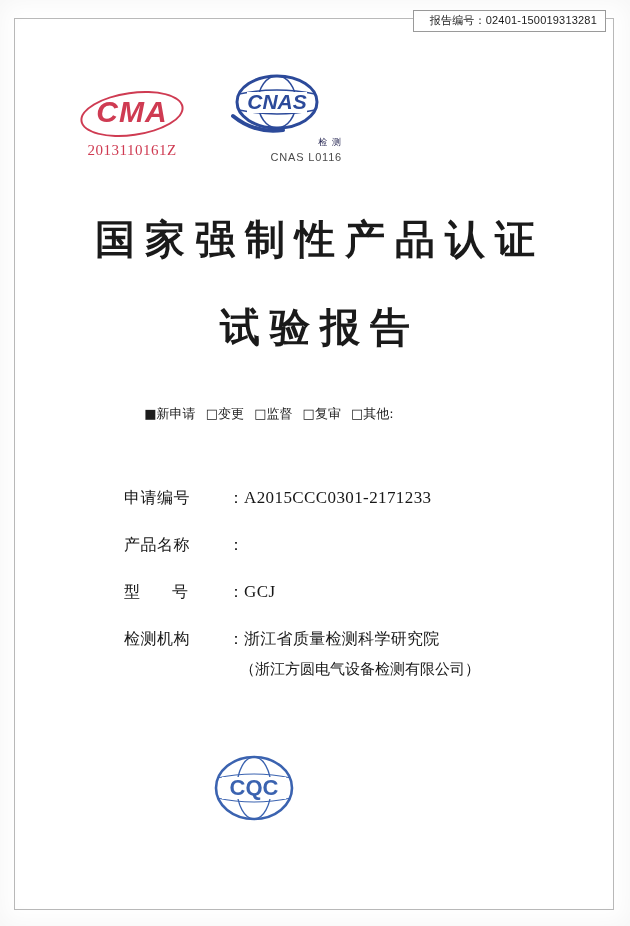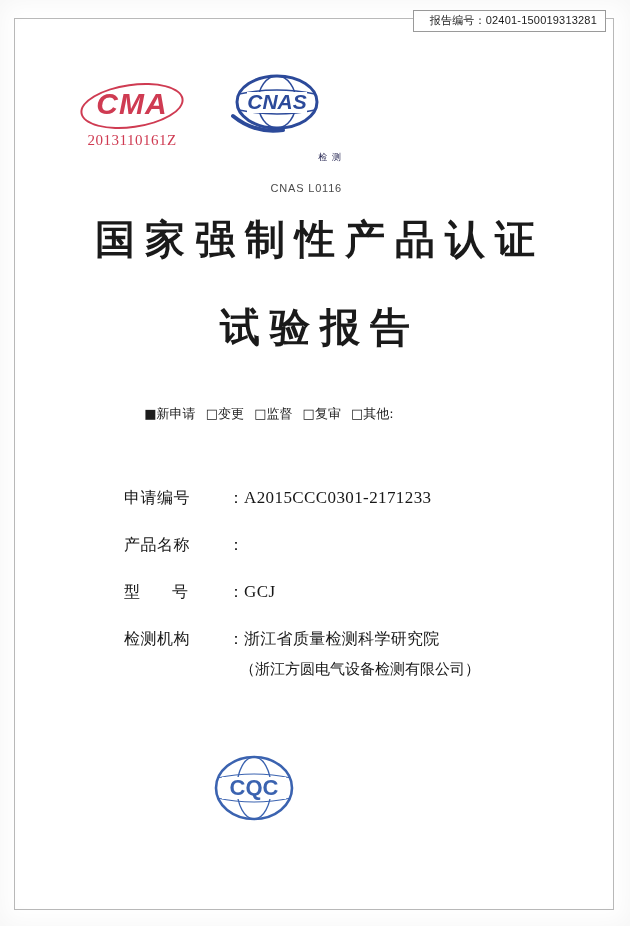--- a/index.html
+++ b/index.html
@@ -71,21 +71,21 @@
     position: absolute;
     left: 72px;
     top: 10px;
     width: 120px;
     text-align: center;
   }
   .cma-mark {
     position: relative;
     width: 104px;
     height: 44px;
-    margin: 0 auto;
+    margin: 8px auto;
   }
   .cma-text {
     font-family: "Liberation Sans", sans-serif;
     font-weight: bold;
     font-size: 30px;
     color: #cf3b52;
     letter-spacing: 1px;
     line-height: 44px;
     font-style: italic;
   }
@@ -117,29 +117,29 @@
   .cnas-mark {
     position: relative;
     width: 104px;
     height: 64px;
     margin: 0 auto;
   }
   .cnas-sub {
     font-family: "DejaVu Sans", sans-serif;
     font-size: 9px;
     color: #2a2a55;
-    margin-top: 15px;
+    margin-top: 0;
     letter-spacing: 1px;
   }
   .cnas-code {
     font-family: "Liberation Sans", sans-serif;
     font-size: 11px;
     color: #4a4a4a;
     letter-spacing: 0.8px;
-    margin-top: 18px;
+    margin-top: 2px;
   }
 
   
   .title-main, .title-sub {
     position: absolute;
     left: 0;
     width: 630px;
     text-align: center;
     color: #1a1a1a;
     font-family: "DejaVu Serif", "Liberation Serif", serif;

